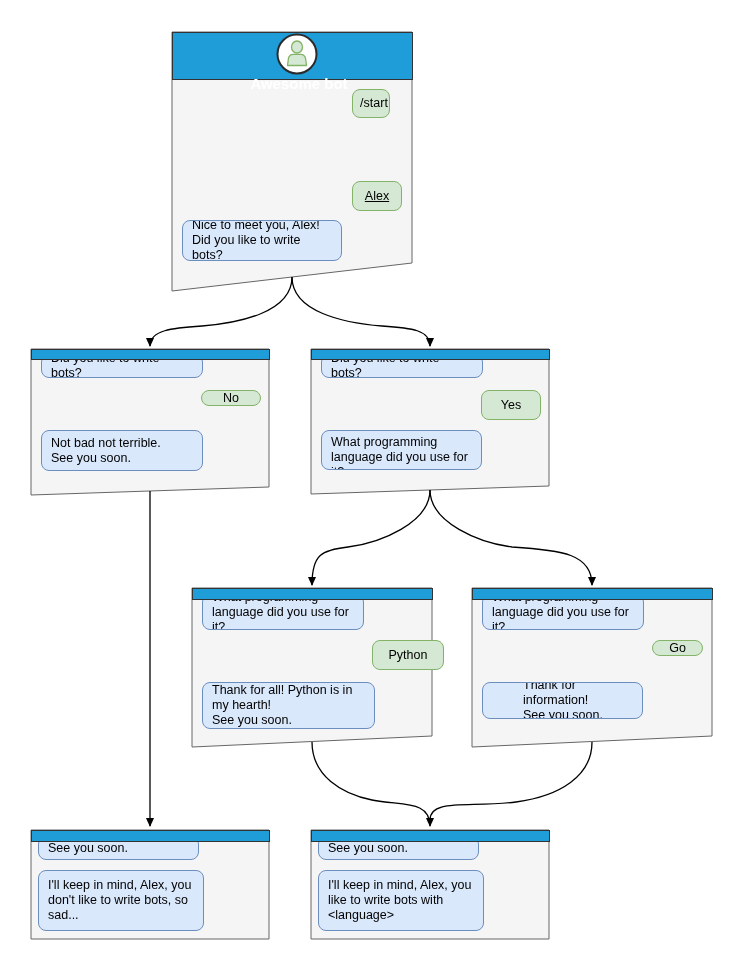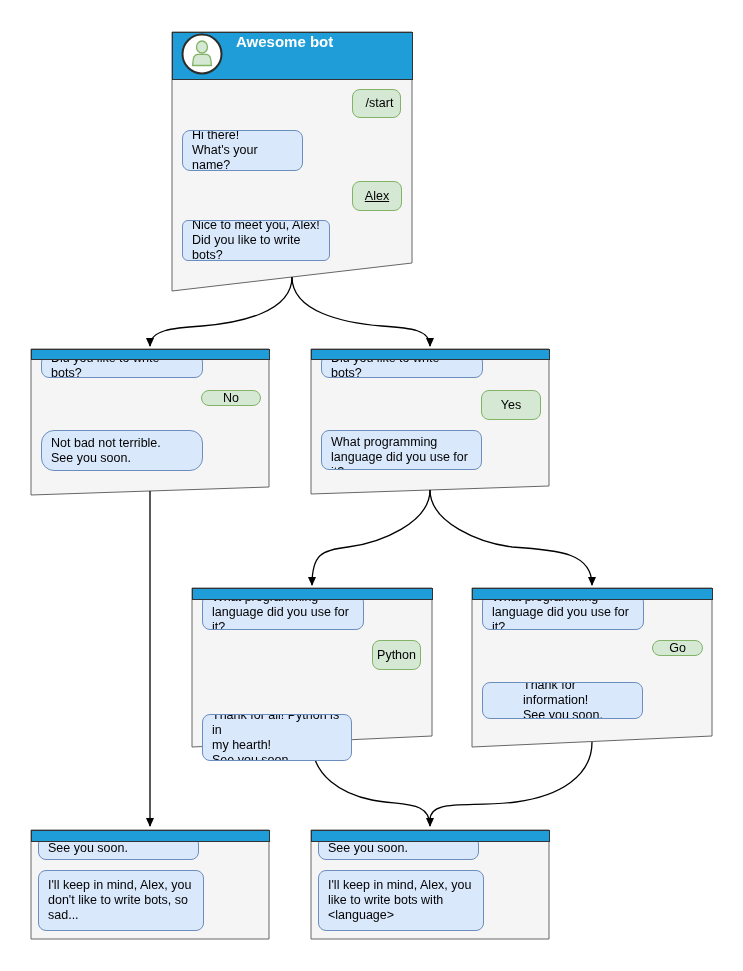--- a/index.html
+++ b/index.html
@@ -7,21 +7,21 @@
     position:relative;width:743px;height:971px;background:#ffffff;overflow:hidden;
     font-family:"Liberation Sans", sans-serif;
   }
   #shapes{position:absolute;left:0;top:0;width:743px;height:971px;}
   .win-body{fill:#F5F5F5;stroke:#666666;stroke-width:1;}
   .edge{fill:none;stroke:#000000;stroke-width:1.3;}
   .hdr{
     position:absolute;box-sizing:border-box;background:#1E9DD8;
     border:1px solid #333333;z-index:2;
   }
-  .hdr-main{display:flex;align-items:flex-start;}
+  .hdr-main{display:flex;align-items:center;flex-direction:column;}
   .avatar{margin-left:8px;flex:0 0 auto;display:block;}
   .title{
     margin-left:13px;color:#ffffff;font-weight:bold;font-size:15px;
   }
   .bubble{
     position:absolute;box-sizing:border-box;border-radius:8px;z-index:1;
     font-size:12.5px;line-height:15px;color:#000000;white-space:pre-line;
     display:flex;flex-direction:column;justify-content:center;
     padding:0 9px;overflow:hidden;
   }
@@ -58,45 +58,43 @@
   </svg>
 
   <div class="hdr hdr-main" style="left:172px;top:32px;width:241px;height:48px;">
     <svg class="avatar" width="42" height="42" viewBox="0 0 42 42">
       <circle cx="21" cy="21" r="19.5" fill="#ffffff" stroke="#2b2b2b" stroke-width="2"></circle>
       <ellipse cx="21" cy="14" rx="5.5" ry="6" fill="#D5E8D4" stroke="#82B366" stroke-width="1.3"></ellipse>
       <path d="M11.5,32.5 L12.5,25 Q13.5,21.5 17,21.3 L25,21.3 Q28.5,21.5 29.5,25 L30.5,32.5 Z" fill="#D5E8D4" stroke="#82B366" stroke-width="1.3" stroke-linejoin="round"></path>
     </svg>
     <span class="title">Awesome bot</span>
   </div>
-  <div class="bubble user" style="left:352px;top:89px;width:49px;height:29px;padding-left:12px;">/start</div>
-  <div class="bubble bot" style="left:182px;top:130px;width:121px;height:41px;">Hi there!
-What's your name?</div>
+  <div class="bubble user" style="left:352px;top:89px;width:38px;height:29px;padding-left:12px;">/start</div>
   <div class="bubble user" style="left:352px;top:181px;width:50px;height:30px;text-decoration:underline;">Alex</div>
-  <div class="bubble bot" style="left:182px;top:220px;width:148px;height:41px;border-radius:6px;">Nice to meet you, Alex!
+  <div class="bubble bot" style="left:182px;top:220px;width:160px;height:41px;">Nice to meet you, Alex!
 Did you like to write bots?</div>
 
   <div class="hdr" style="left:31px;top:349px;width:239px;height:11px;"></div>
   <div class="bubble bot" style="left:41px;top:354px;width:162px;height:24px;">Did you like to write bots?</div>
   <div class="bubble user" style="left:201px;top:390px;width:60px;height:16px;">No</div>
-  <div class="bubble bot" style="left:41px;top:430px;width:162px;height:41px;border-radius:13px;">Not bad not terrible.
+  <div class="bubble bot" style="left:41px;top:430px;width:162px;height:41px;">Not bad not terrible.
 See you soon.</div>
 
   <div class="hdr" style="left:311px;top:349px;width:239px;height:11px;"></div>
   <div class="bubble bot" style="left:321px;top:354px;width:162px;height:24px;">Did you like to write bots?</div>
   <div class="bubble user" style="left:481px;top:390px;width:60px;height:30px;">Yes</div>
   <div class="bubble bot" style="left:321px;top:430px;width:161px;height:40px;">Cool! I'm too!
 What programming
 language did you use for it?</div>
 
   <div class="hdr" style="left:192px;top:588px;width:241px;height:12px;"></div>
   <div class="bubble bot" style="left:202px;top:594px;width:162px;height:36px;">What programming
 language did you use for it?</div>
-  <div class="bubble user" style="left:372px;top:640px;width:49px;height:30px;">Python</div>
-  <div class="bubble bot" style="left:202px;top:682px;width:150px;height:47px;margin-top:32px;">Thank for all! Python is in
+  <div class="bubble user" style="left:372px;top:640px;width:72px;height:30px;">Python</div>
+  <div class="bubble bot" style="left:202px;top:682px;width:173px;height:47px;">Thank for all! Python is in
 my hearth!
 See you soon.</div>
 
   <div class="hdr" style="left:472px;top:588px;width:241px;height:12px;"></div>
   <div class="bubble bot" style="left:482px;top:594px;width:162px;height:36px;">What programming
 language did you use for it?</div>
   <div class="bubble user" style="left:652px;top:640px;width:51px;height:16px;">Go</div>
   <div class="bubble bot" style="left:482px;top:682px;width:161px;height:37px;padding-left:40px;">Thank for information!
 See you soon.</div>
 

